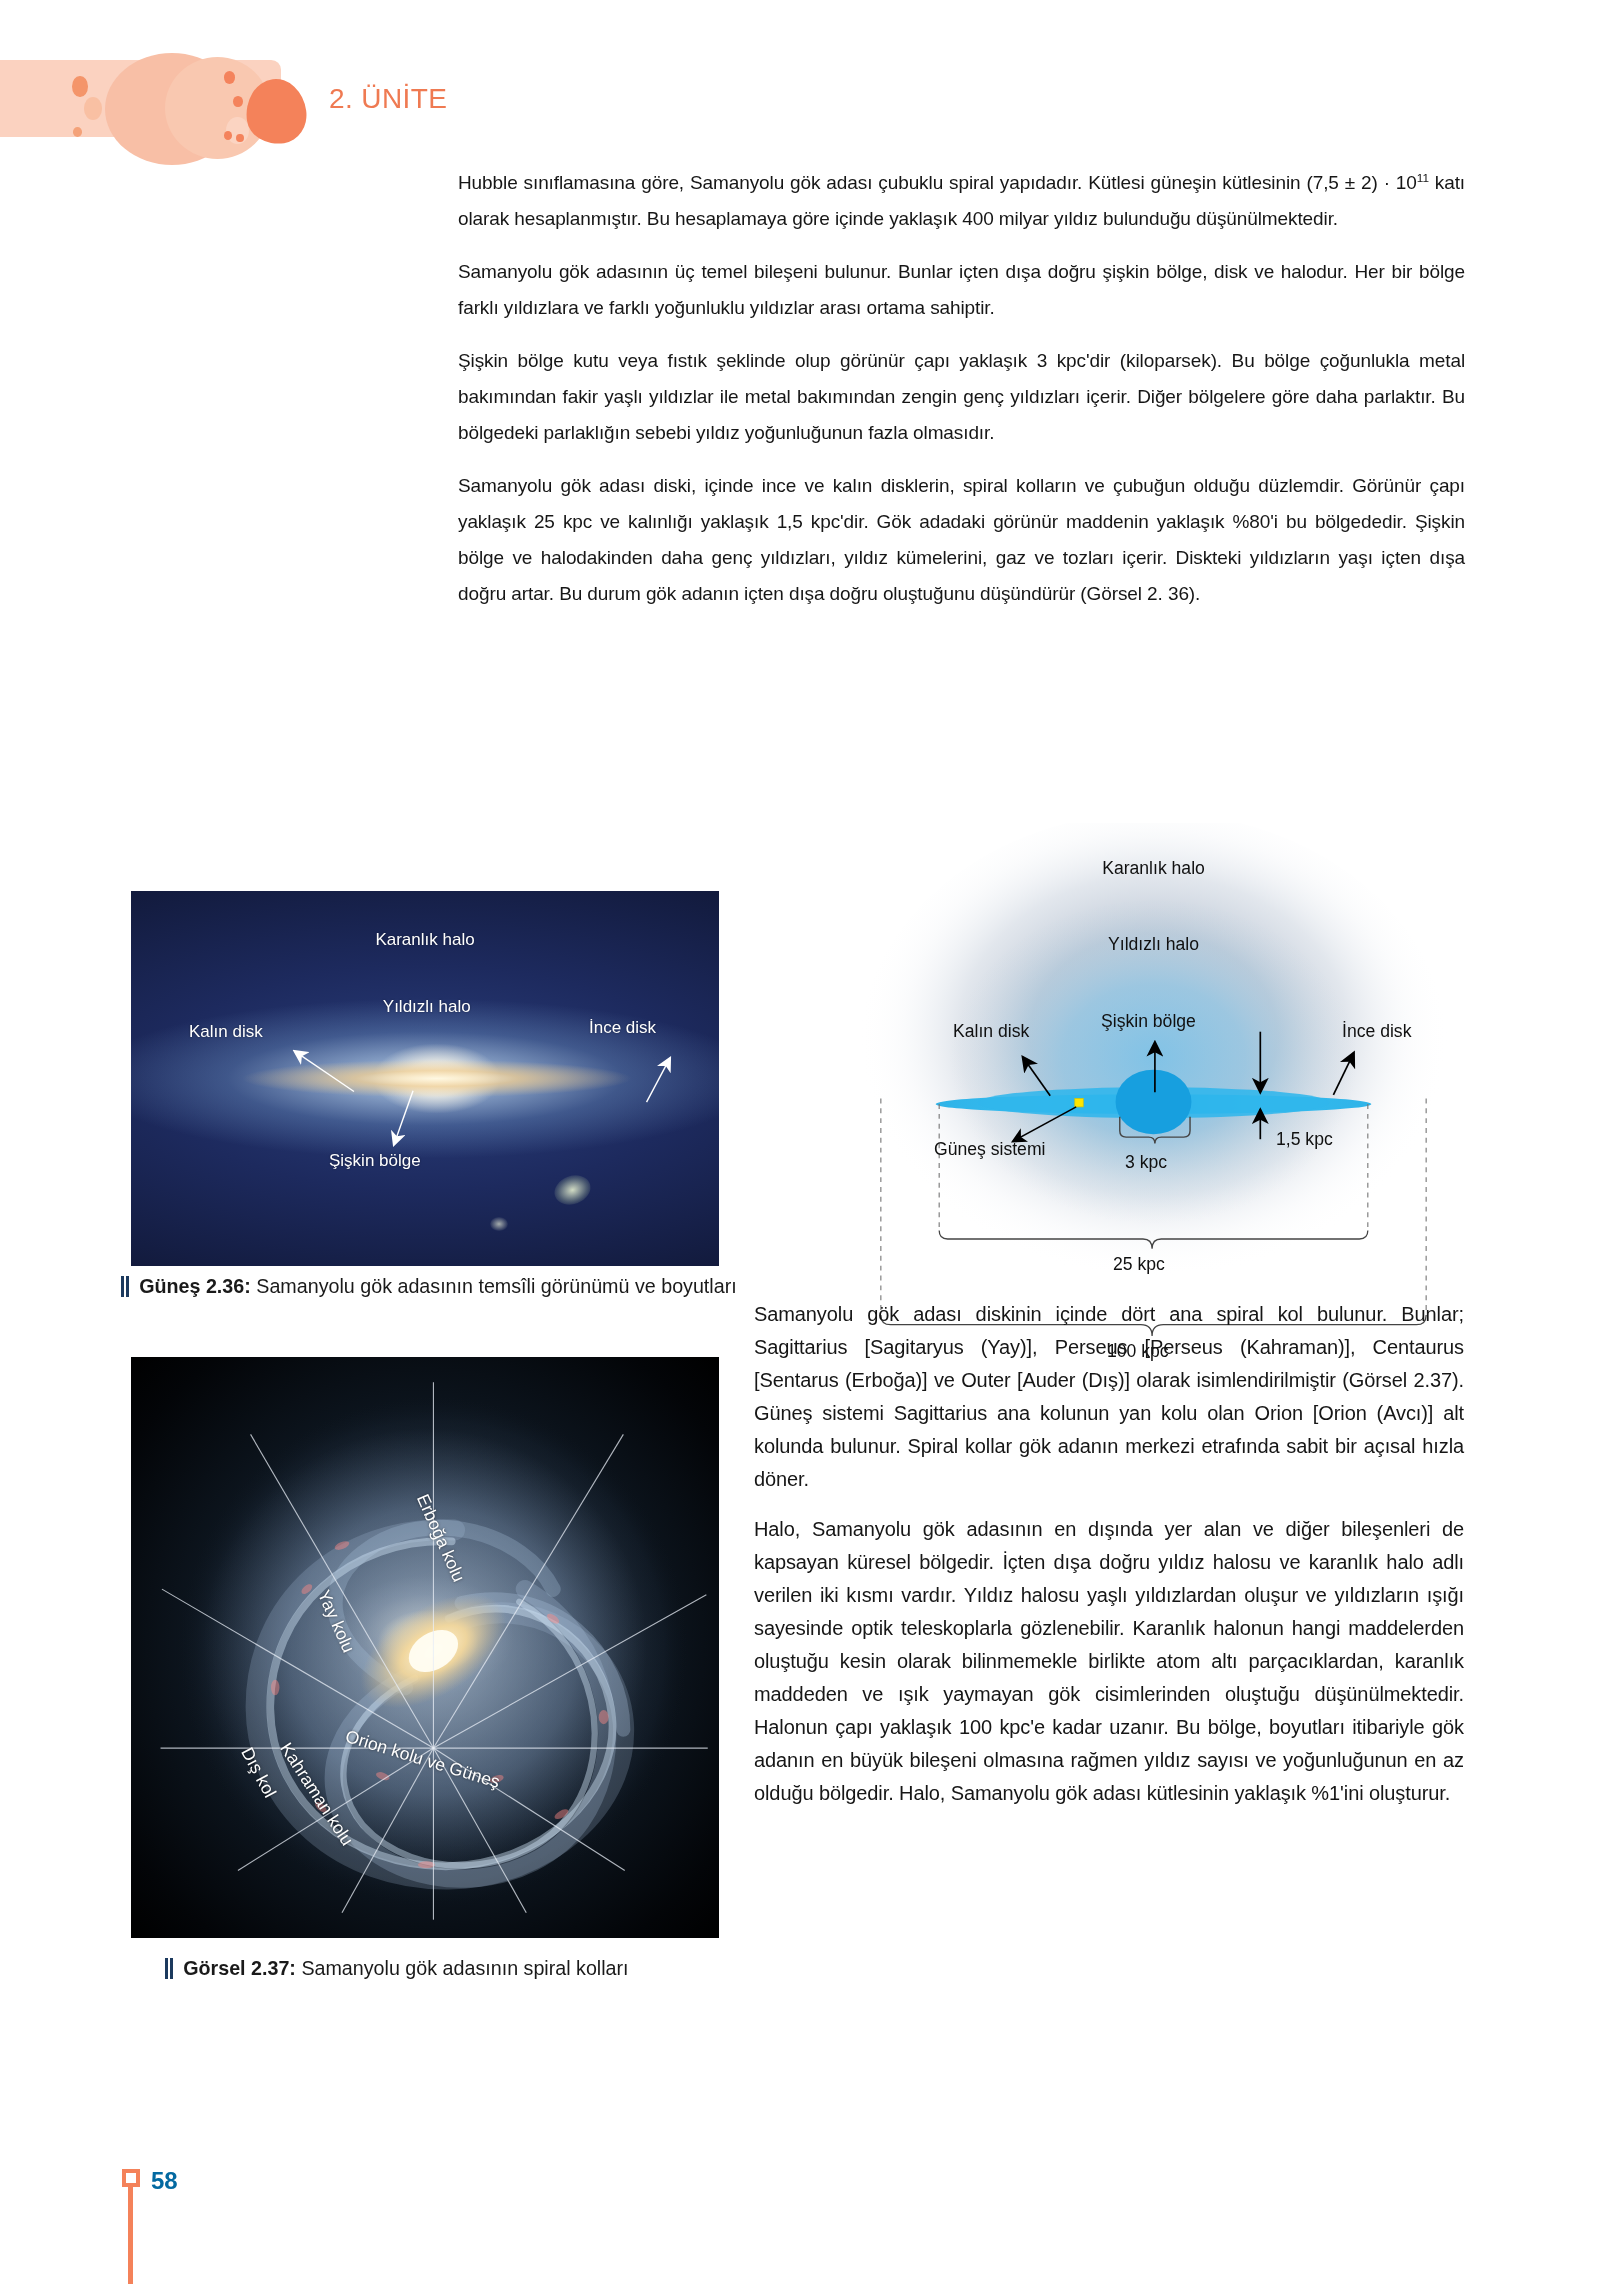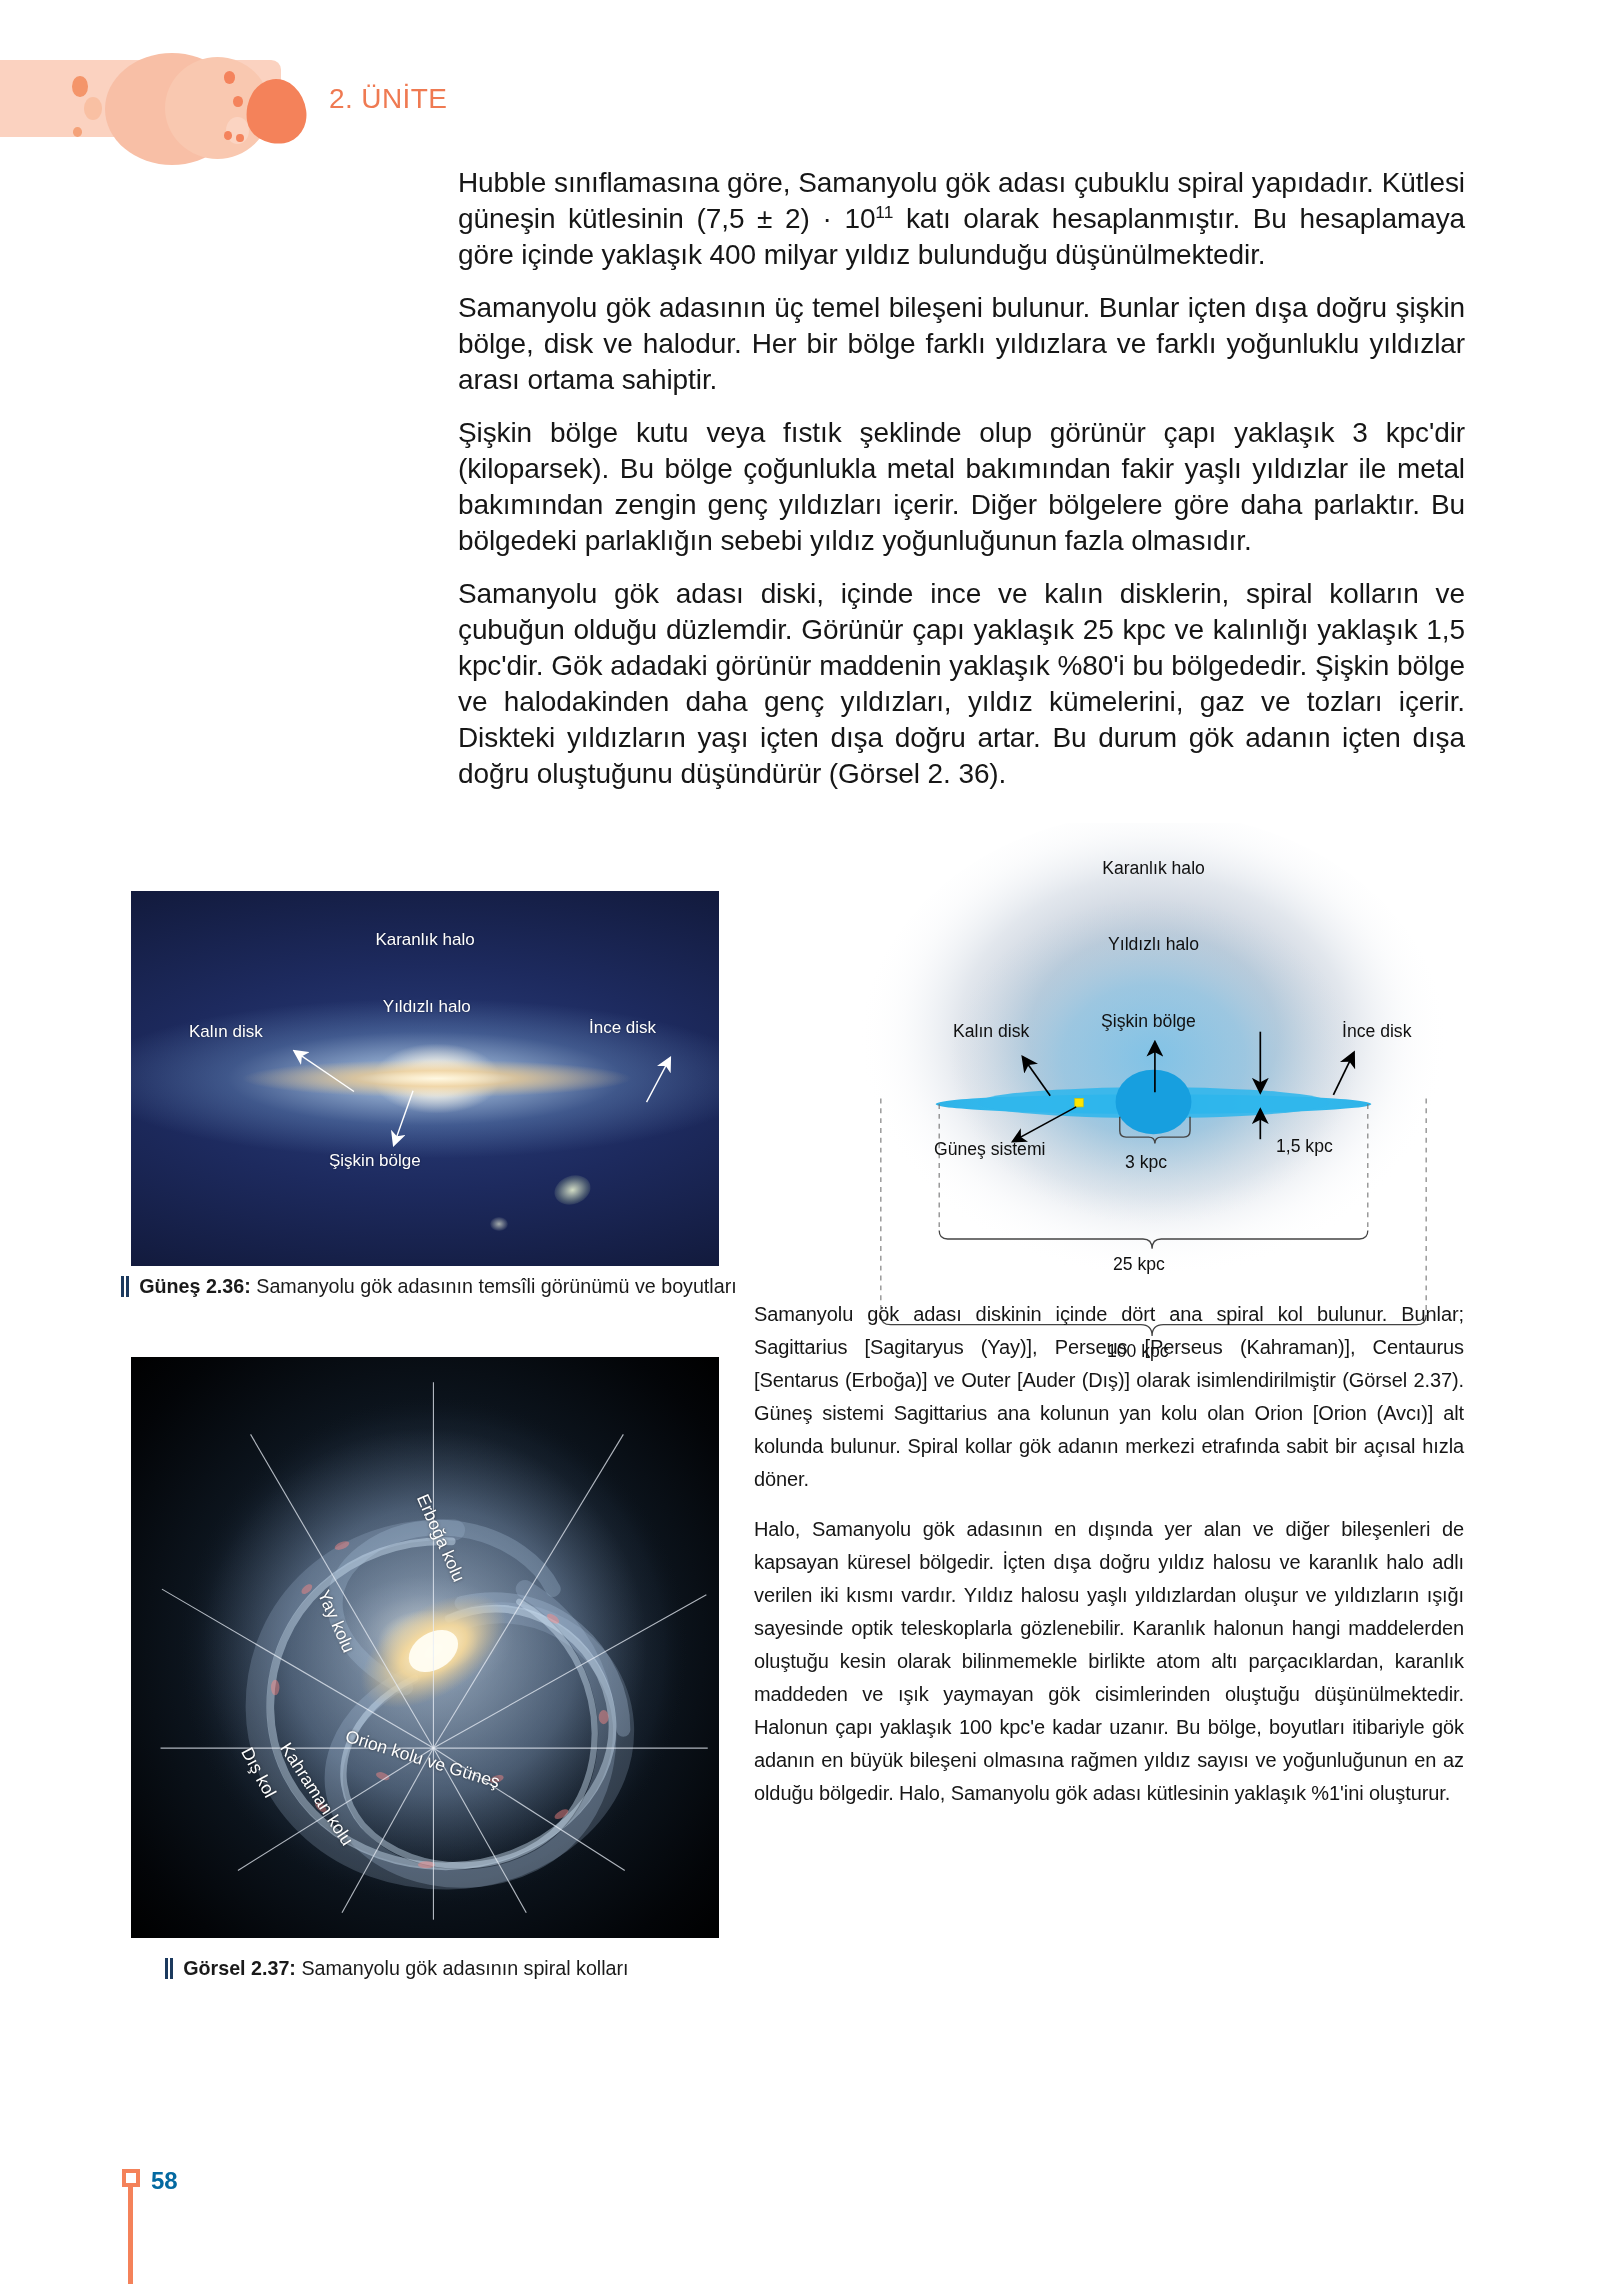--- a/index.html
+++ b/index.html
@@ -48,21 +48,21 @@
     font-size:28px; color:#ef7a52; letter-spacing:0.4px;
     font-family:"Liberation Sans", sans-serif;
     white-space:nowrap;
   }
 
   
   #top-text {
     position:absolute; left:458px; top:165px; width:1007px;
   }
   .para {
-    font-size:28px;
+    font-size:19px;
     line-height:36px;
     text-align:justify;
     margin:0 0 17px 0;
     letter-spacing:-0.1px;
     color:#161616;
   }
   .para:last-child { margin-bottom:0; }
   sup { font-size:0.62em; vertical-align:super; line-height:0; }
 
   
@@ -268,21 +268,21 @@
     <path d="M72,700 Q72,714 86,714 L442,714 Q458,714 458,730 Q458,714 474,714 L834,714 Q848,714 848,700" fill="none" stroke="#444" stroke-width="1.8"></path>
   </svg>
 
   <div class="dg-label" style="left:50%; top:35px; transform:translateX(-50%);">Karanlık halo</div>
   <div class="dg-label" style="left:50%; top:111px; transform:translateX(-50%);">Yıldızlı halo</div>
   <div class="dg-label" style="left:123px; top:198px;">Kalın disk</div>
   <div class="dg-label" style="left:271px; top:188px;">Şişkin bölge</div>
   <div class="dg-label" style="left:512px; top:198px;">İnce disk</div>
   <div class="dg-label" style="left:104px; top:316px;">Güneş sistemi</div>
   <div class="dg-label" style="left:295px; top:329px;">3 kpc</div>
-  <div class="dg-label" style="left:446px; top:313px;">1,5 kpc</div>
+  <div class="dg-label" style="left:446px; top:306px;">1,5 kpc</div>
   <div class="dg-label" style="left:283px; top:431px;">25 kpc</div>
   <div class="dg-label" style="left:277px; top:518px;">100 kpc</div>
 </div>
 
 <div class="caption" style="left:121px; top:1274px;">
   <span class="bars"></span><b>Güneş 2.36:</b><span> Samanyolu gök adasının temsîli görünümü ve boyutları</span>
 </div>
 
 <div id="fig237">
   <svg width="588" height="581" viewBox="0 0 836 826">

